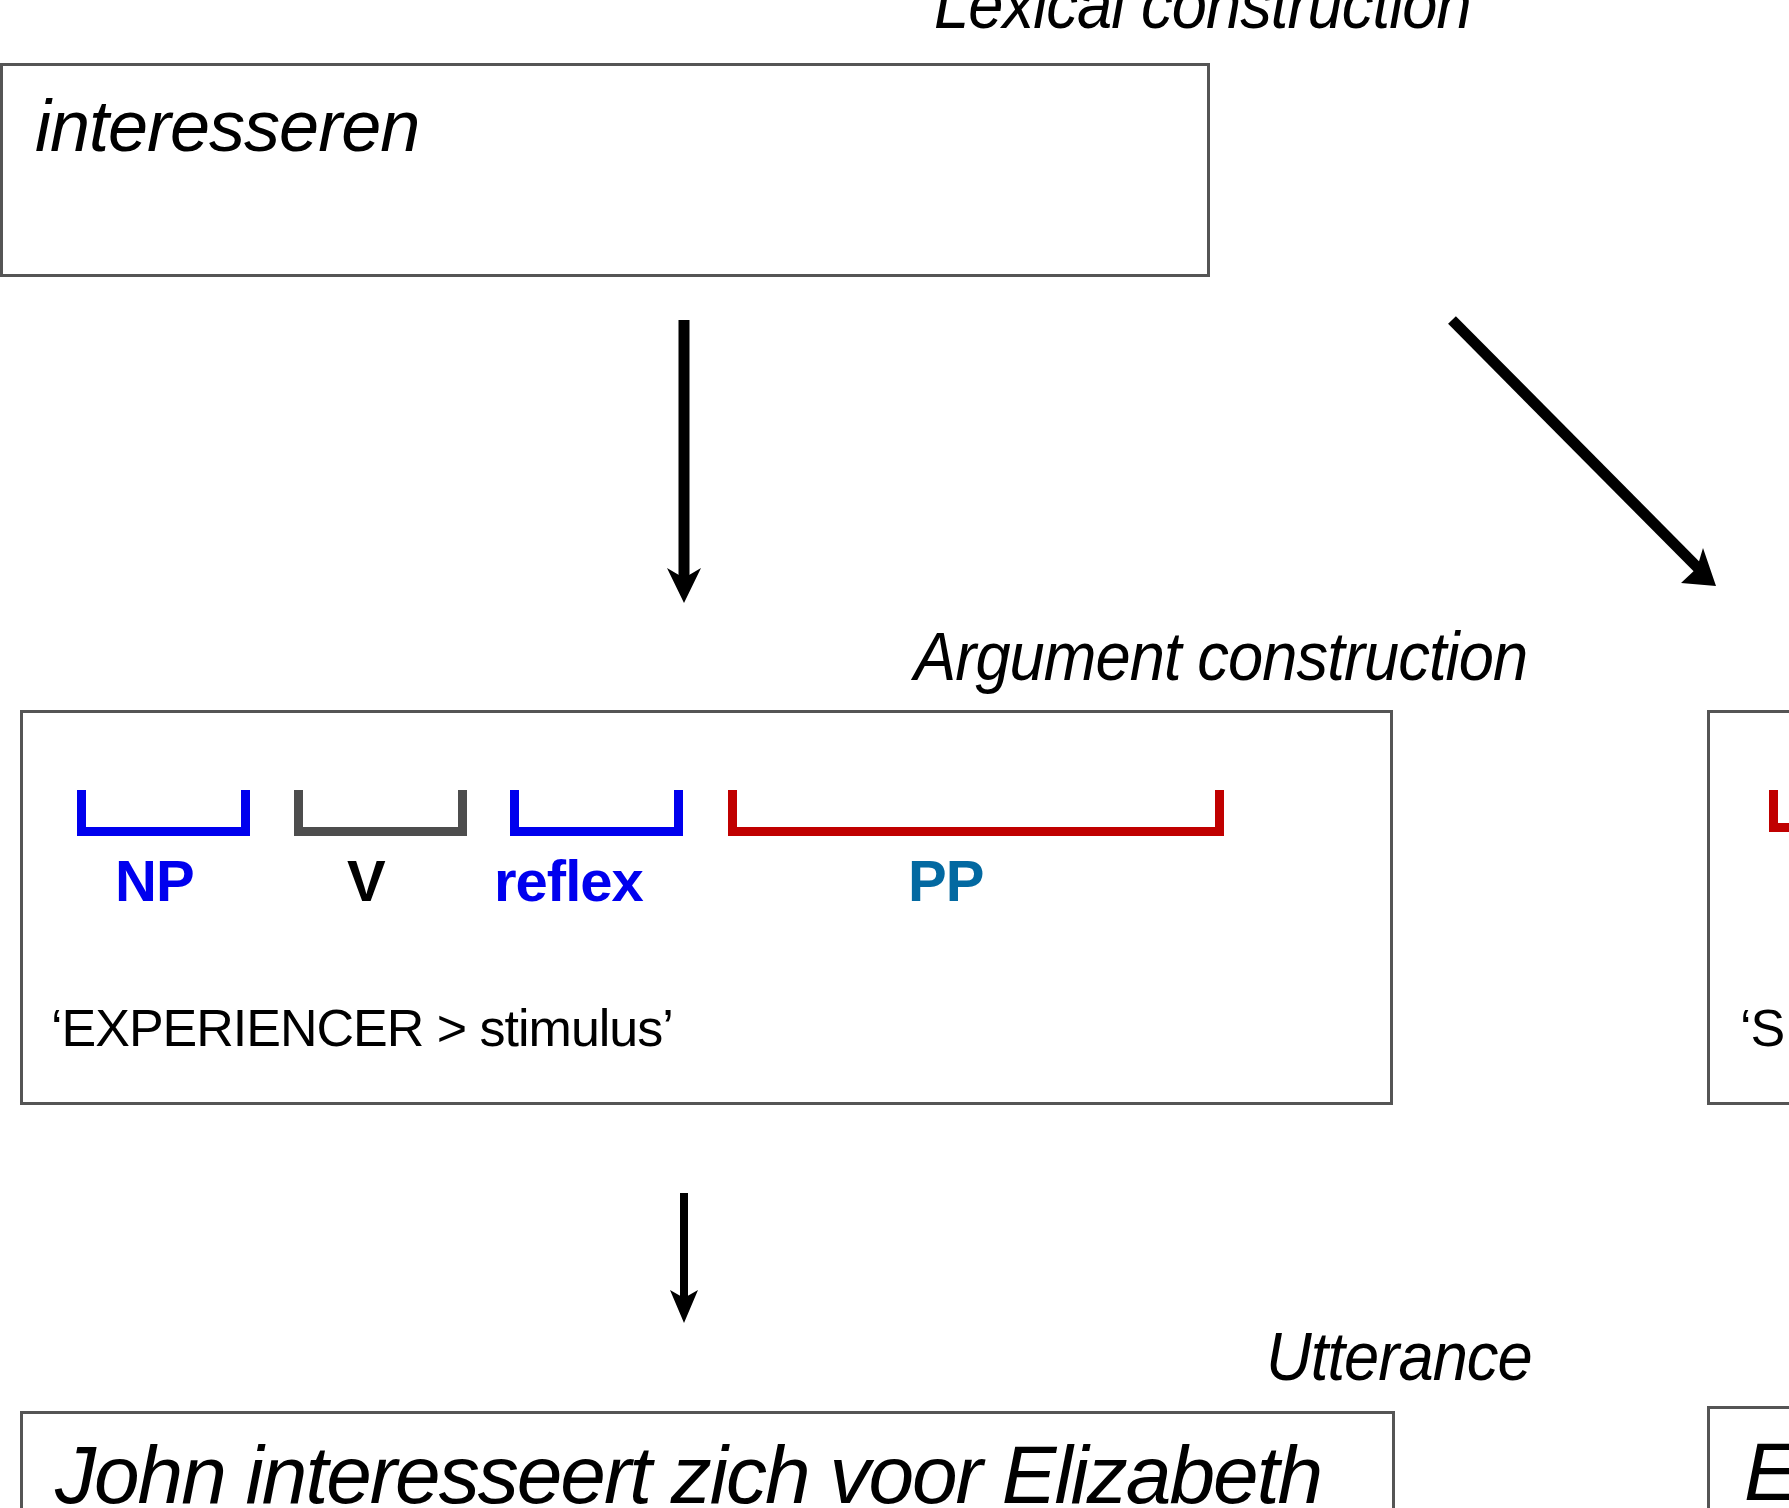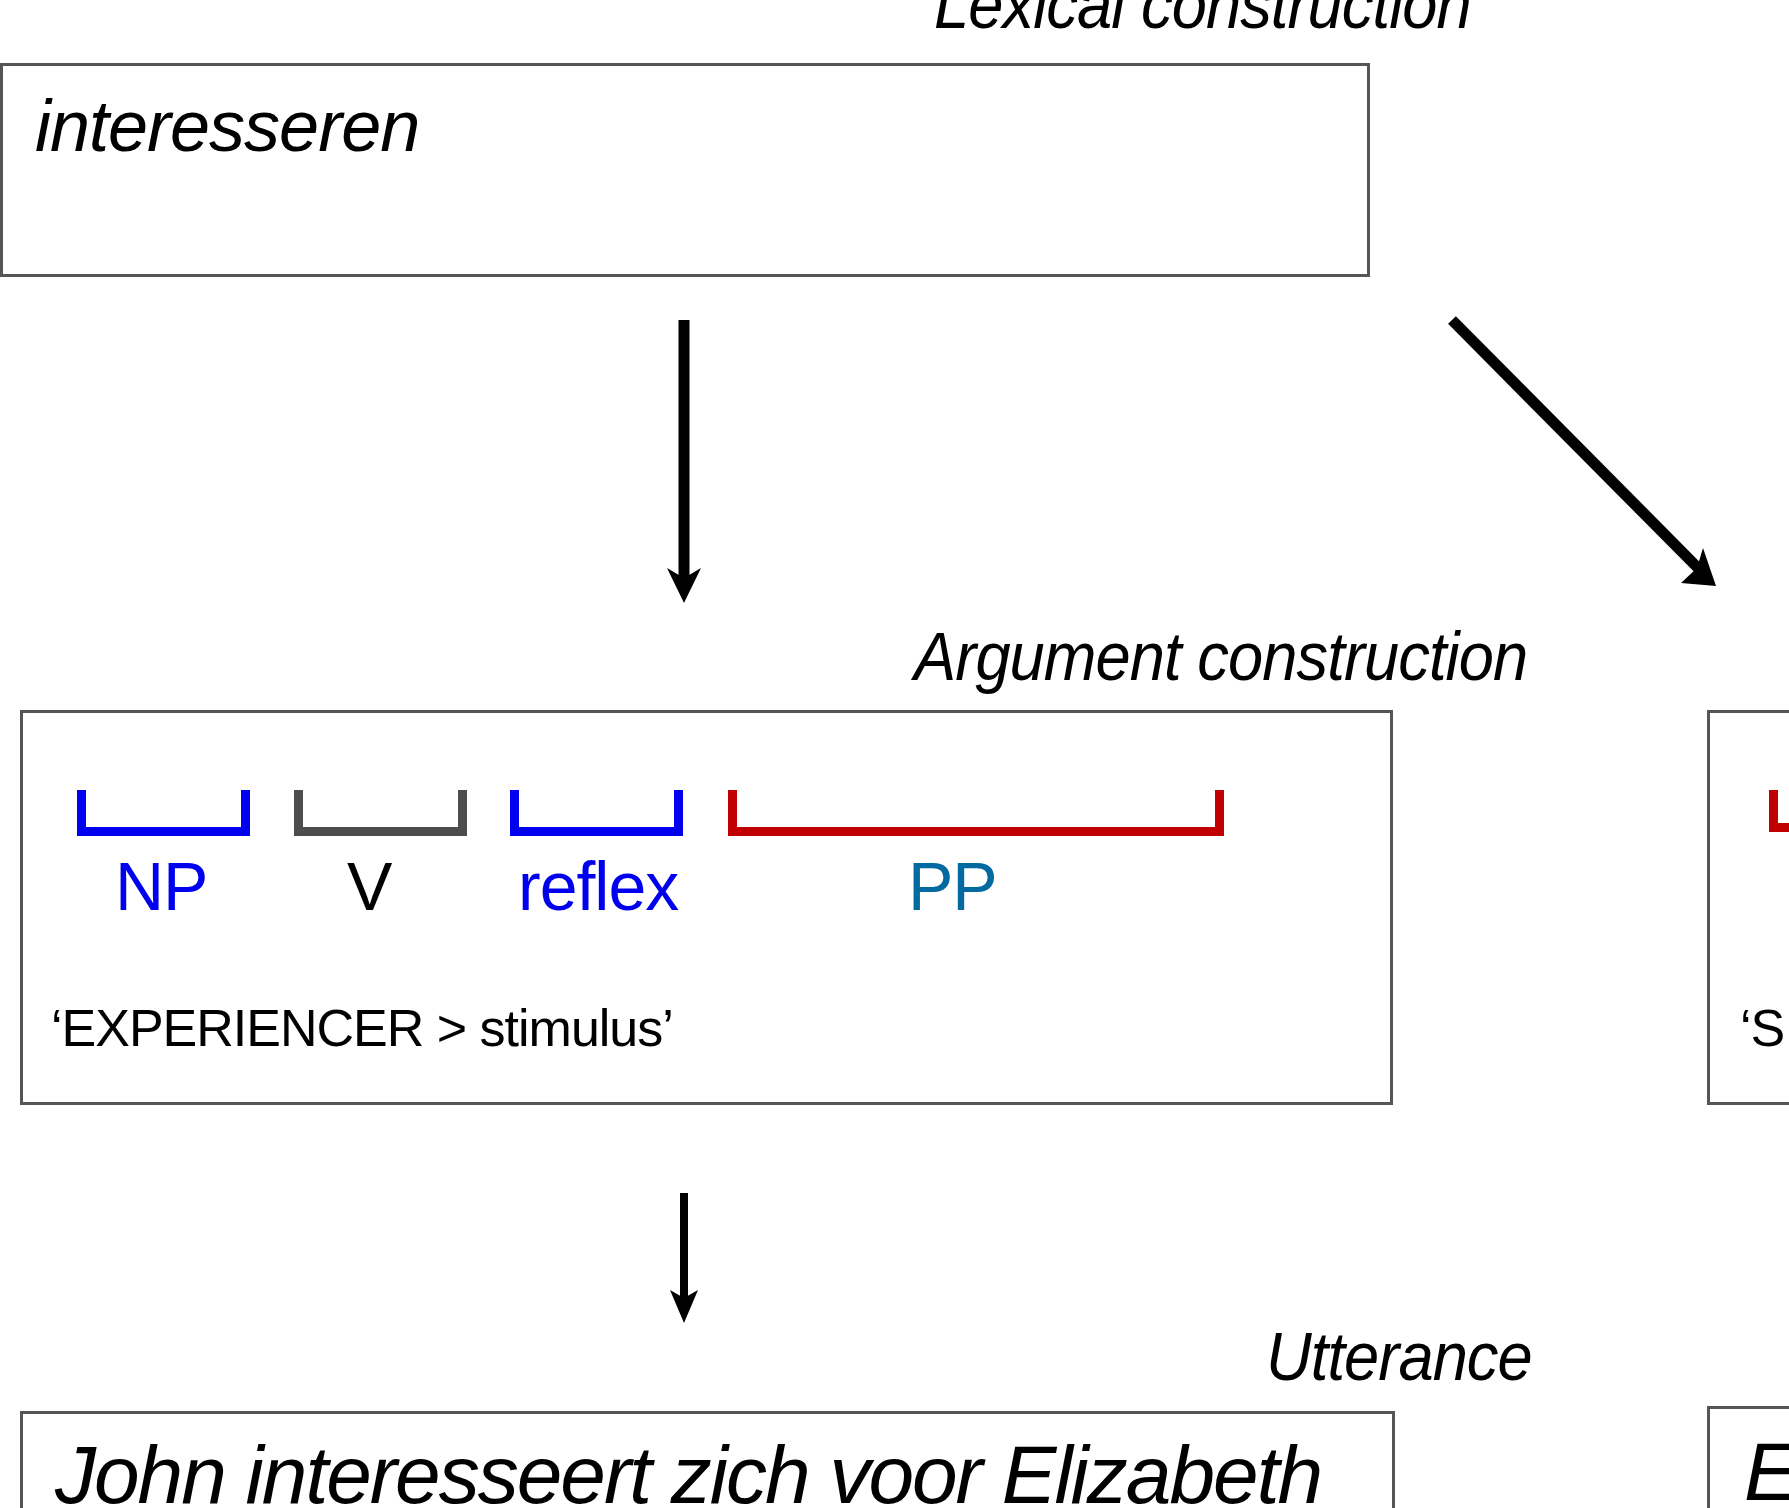--- a/index.html
+++ b/index.html
@@ -39,24 +39,25 @@
     line-height: 1;
     letter-spacing: -1px;
   }
   .gloss {
     font-size: 72px;
     line-height: 1;
     letter-spacing: -1px;
   }
   .slot-label {
     position: absolute;
-    font-size: 68px;
+    font-size: 58px;
     line-height: 1;
     letter-spacing: -1px;
     white-space: nowrap;
+    font-weight: bold;
   }
   .bracket {
     position: absolute;
     box-sizing: border-box;
     border-left: 9px solid;
     border-right: 9px solid;
     border-bottom: 9px solid;
     border-top: none;
   }
   .sem {
@@ -81,33 +82,33 @@
     pointer-events: none;
   }
 </style>
 </head>
 <body>
 
 <div class="level-label" style="left:934px; top:-30px;">Lexical construction</div>
 <div class="level-label" style="left:914px; top:622px;">Argument construction</div>
 <div class="level-label" style="left:1266px; top:1322px;">Utterance</div>
 
-<div class="box" style="left:0px; top:63px; width:1370px; height:214px;">
+<div class="box" style="left:0px; top:63px; width:1210px; height:214px;">
   <div class="abs lex-word" style="left:32px; top:24px;">interesseren</div>
 </div>
 
 <div class="box" style="left:20px; top:710px; width:1373px; height:395px;">
   <div class="bracket" style="left:54px; top:77px; width:173px; height:46px; border-color:#0000ee;"></div>
   <div class="bracket" style="left:271px; top:77px; width:173px; height:46px; border-color:#4d4d4d;"></div>
   <div class="bracket" style="left:487px; top:77px; width:173px; height:46px; border-color:#0000ee;"></div>
   <div class="bracket" style="left:705px; top:77px; width:496px; height:46px; border-color:#c00000;"></div>
 
   <div class="slot-label" style="left:92px; top:139px; color:#0000ee;">NP</div>
   <div class="slot-label" style="left:324px; top:139px; color:#000000;">V</div>
-  <div class="slot-label" style="left:471px; top:139px; color:#0000ee;margin-left:24px;">reflex</div>
+  <div class="slot-label" style="left:471px; top:139px; color:#0000ee;">reflex</div>
   <div class="slot-label" style="left:885px; top:139px; color:#0369a1;">PP</div>
 
   <div class="sem" style="left:28px; top:289px;">‘EXPERIENCER &gt; stimulus’</div>
 </div>
 
 <div class="box" style="left:20px; top:1411px; width:1375px; height:120px;">
   <div class="utt" style="left:32px; top:20px;">John interesseert zich voor Elizabeth</div>
 </div>
 
 <div class="box" style="left:1707px; top:710px; width:140px; height:395px; border-right:none;">

